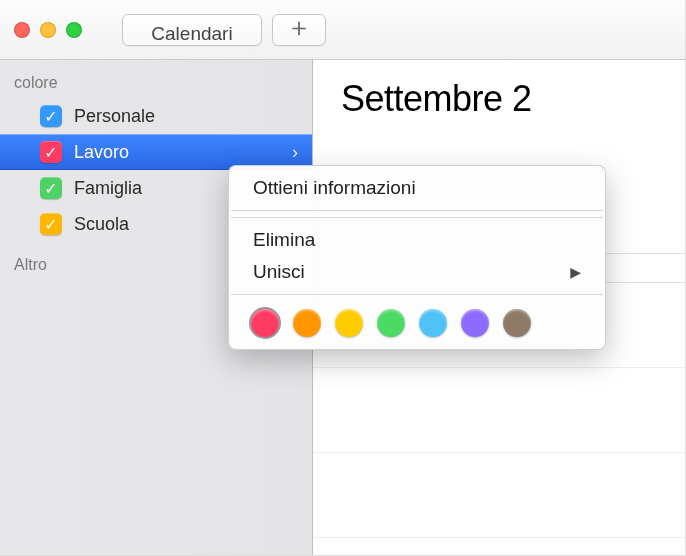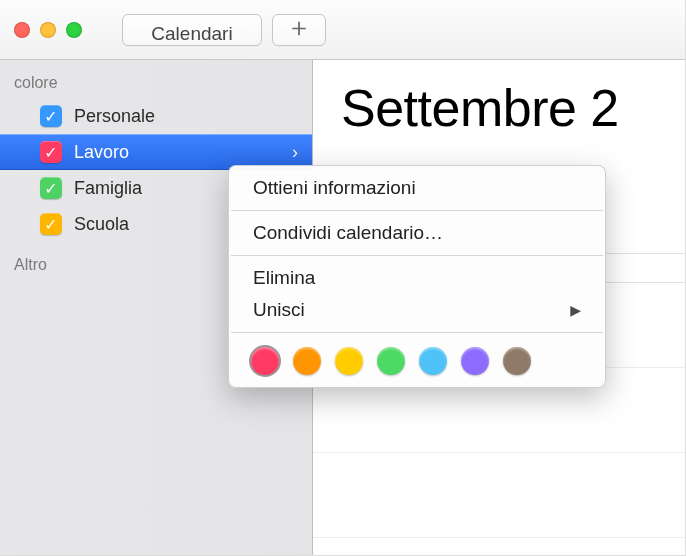--- a/index.html
+++ b/index.html
@@ -99,21 +99,21 @@
       color: rgba(255,255,255,0.9);
       font-size: 18px;
     }
     .main {
       flex: 1;
       background: #fff;
       position: relative;
       overflow: hidden;
     }
     .month-title {
-      font-size: 52px;
+      font-size: 36px;
       font-weight: 400;
       color: #000;
       padding: 18px 0 0 28px;
       letter-spacing: -0.5px;
       white-space: nowrap;
     }
     .calendar-area {
       position: absolute;
       left: 0;
       right: 0;
@@ -238,23 +238,20 @@
       </div>
     </div>
   </div>
 </div>
 
 <div class="context-menu">
   <div class="menu-item">
     <span>Ottieni informazioni</span>
   </div>
   <div class="menu-sep"></div>
-  <div class="menu-item">
-    <span>Condividi calendario…</span>
-  </div>
   <div class="menu-sep"></div>
   <div class="menu-item">
     <span>Elimina</span>
   </div>
   <div class="menu-item">
     <span>Unisci</span>
     <span class="submenu-caret">▶</span>
   </div>
   <div class="menu-sep"></div>
   <div class="color-row">

